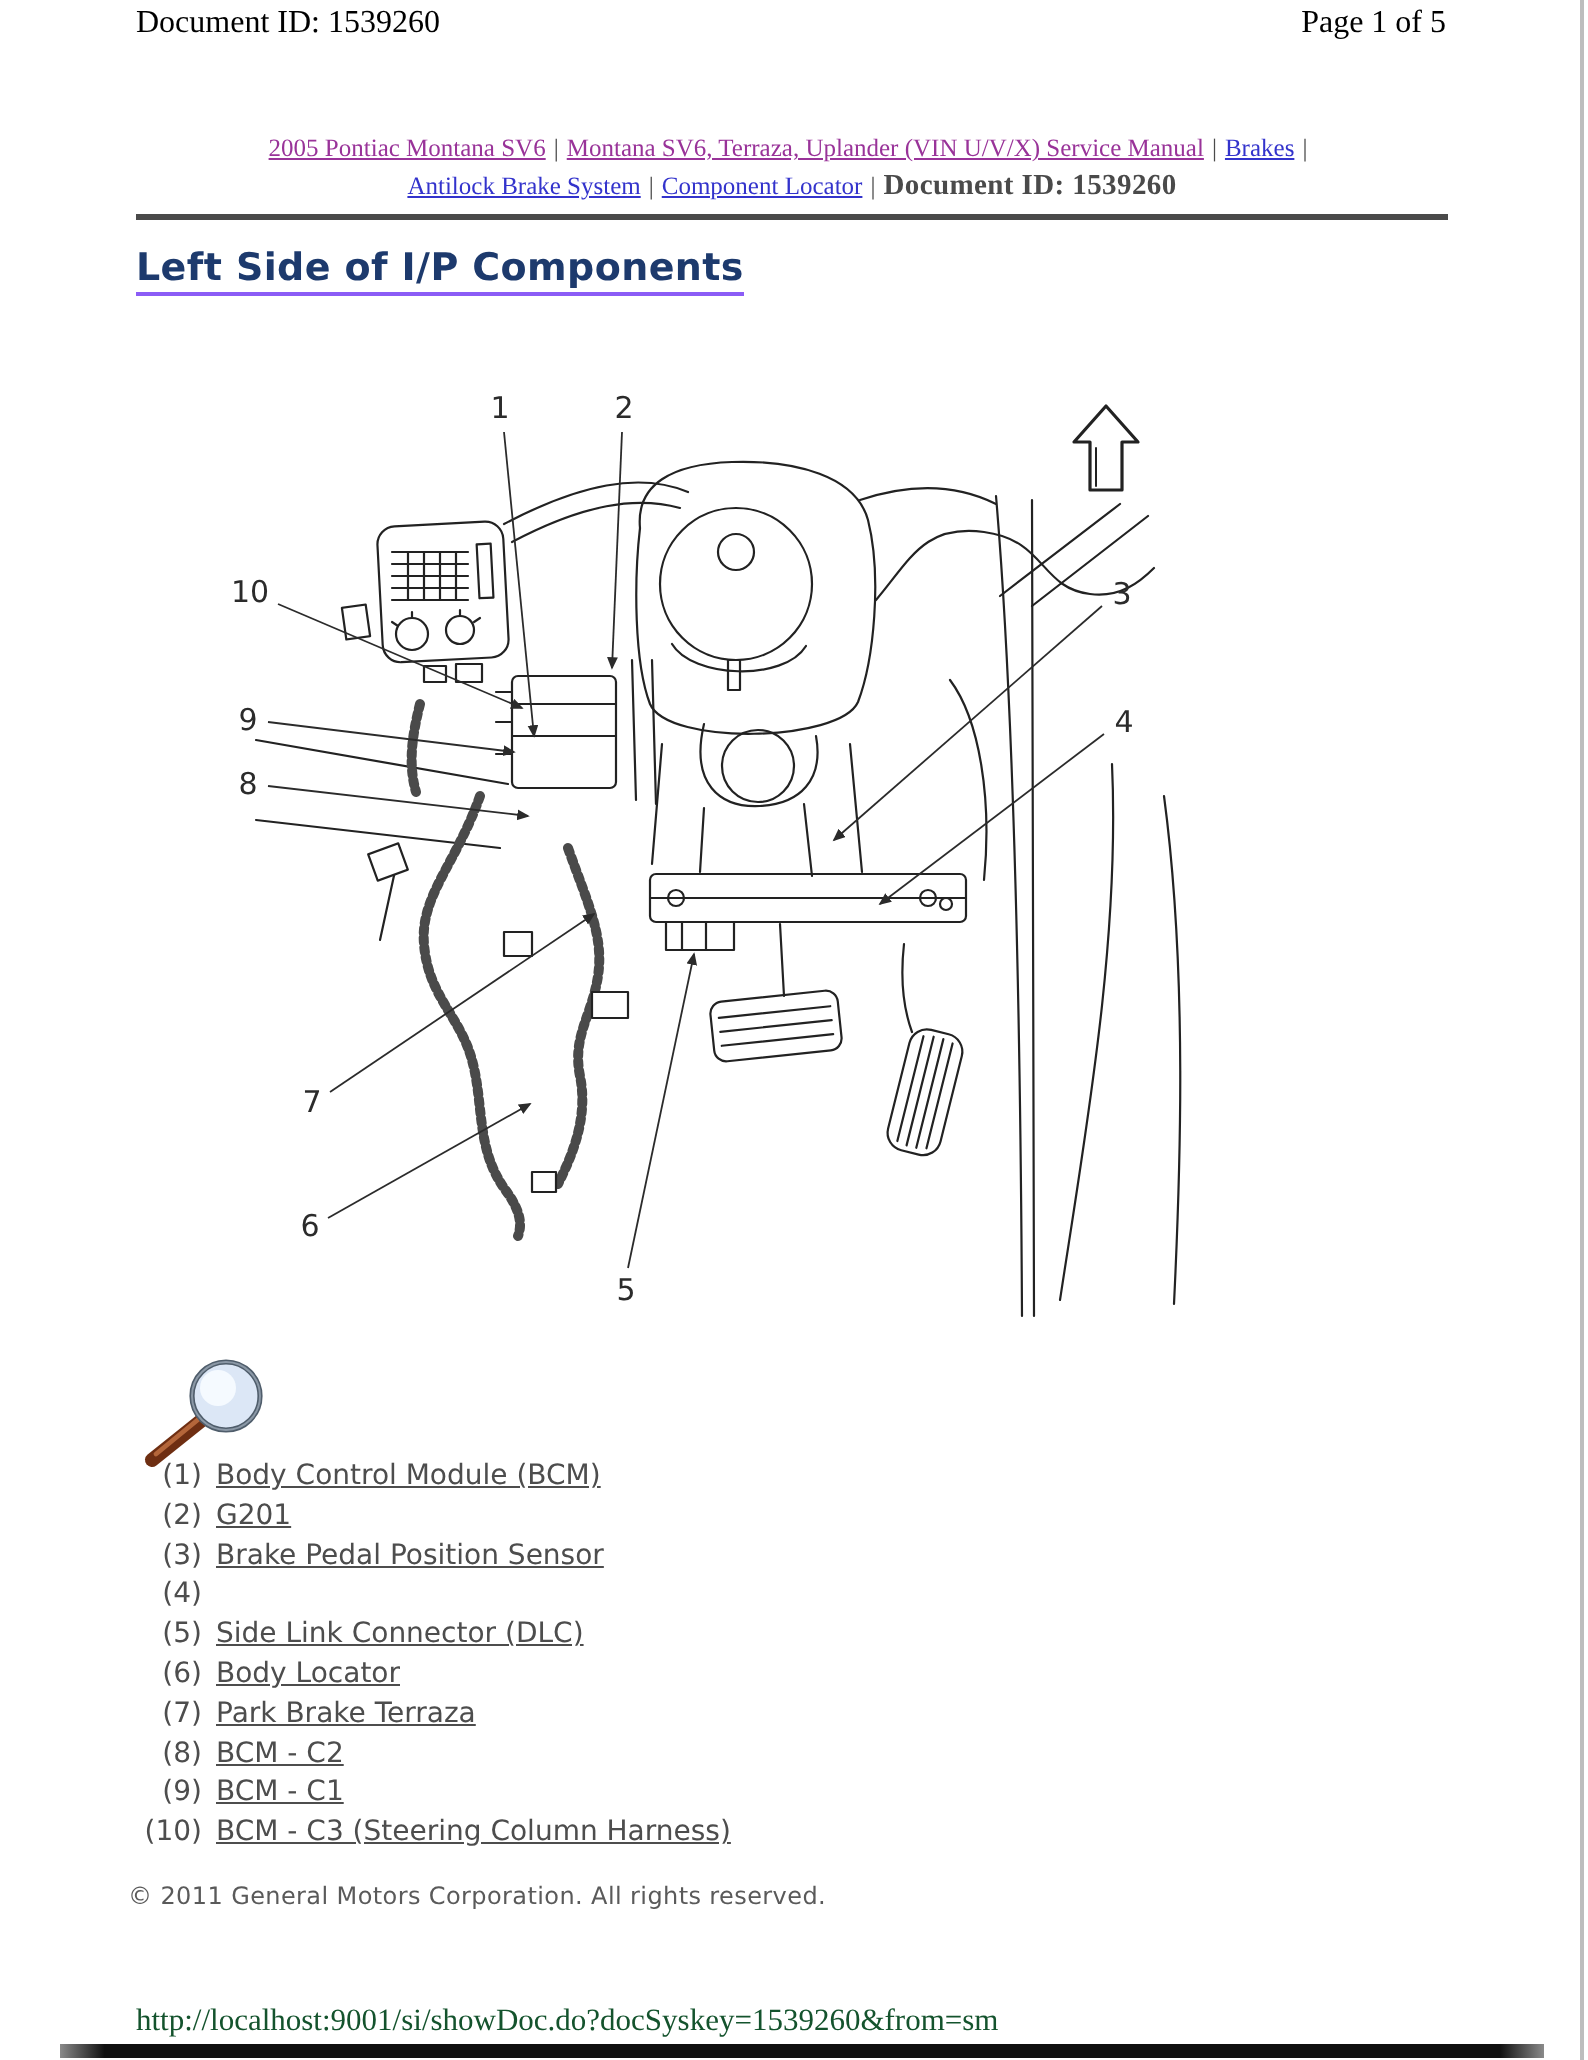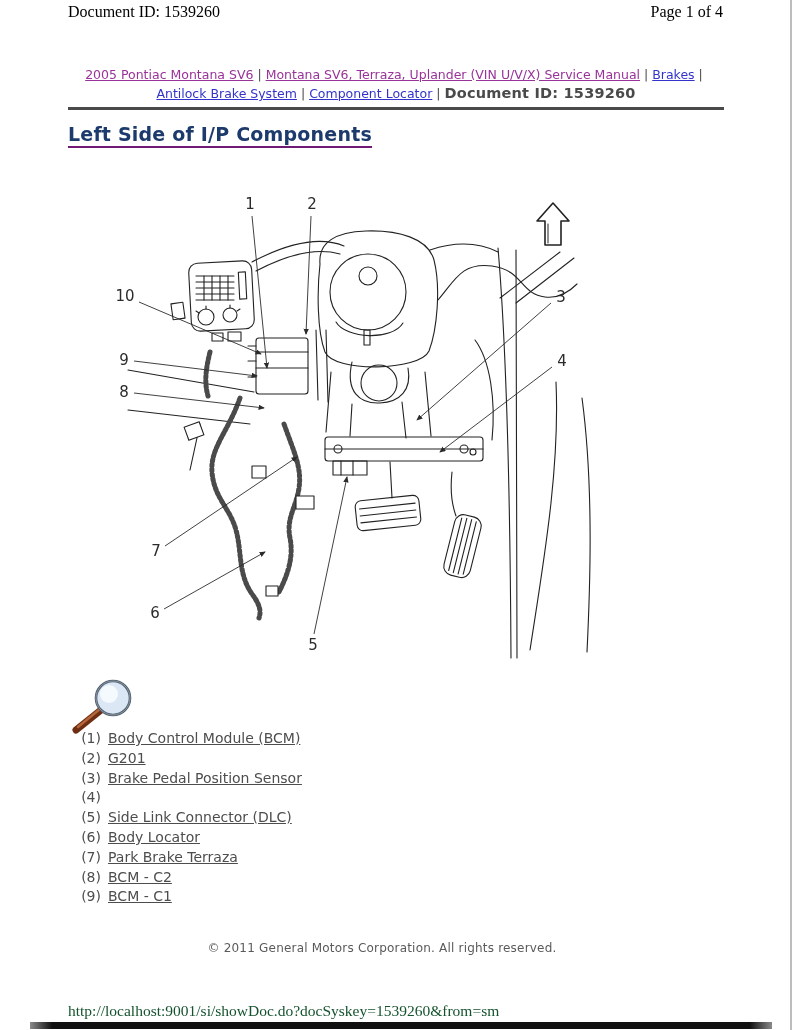--- a/index.html
+++ b/index.html
@@ -10,68 +10,68 @@
     font-family:"DejaVu Sans", sans-serif;
     overflow:hidden;
   }
   .serif { font-family:"Liberation Serif", serif; }
 
   .pg-head-left  { position:absolute; left:68px;  top:3px; font-size:16px; color:#000; }
   .pg-head-right { position:absolute; right:71px; top:3px; font-size:16px; color:#000; }
 
   .breadcrumb {
     position:absolute; left:68px; top:65px; width:656px;
-    text-align:center; font-size:12.5px; color:#4a4a4a; line-height:19px;
+    text-align:center; font-size:12.5px; color:#4a4a4a; line-height:19px;font-family:Liberation Serif, serif;
   }
   .breadcrumb a { text-decoration:underline; cursor:pointer; }
   .crumb-visited { color:#993399; }
   .crumb-link    { color:#3333cc; }
   .crumb-sep     { color:#4a4a4a; padding:0 4px; }
   .crumb-docid   { color:#4a4a4a; font-weight:bold; font-size:14.5px; letter-spacing:0.2px; }
 
   .head-rule { position:absolute; left:68px; top:107px; width:656px; height:3px; background:#4a4a4a; }
 
   .doc-title {
     position:absolute; left:68px; top:123px;
     font-size:19px; font-weight:bold; color:#1d3a6d;
-    border-bottom:2px solid #701a75; padding-bottom:1px; letter-spacing:0.2px;
+    border-bottom:2px solid #8b5cf6; padding-bottom:1px; letter-spacing:0.2px;
   }
 
   .diagram-wrap { position:absolute; left:95px; top:185px; width:600px; height:480px; }
   .magnifier-wrap { position:absolute; left:68px; top:676px; width:84px; height:62px; }
 
   .legend { position:absolute; left:68px; top:730px; width:600px; }
   .legend-row { display:flex; align-items:baseline; height:19.8px; font-size:14px; color:#4d4d4d; }
   .legend-num { width:33px; text-align:right; flex:0 0 33px; }
   .legend-label { margin-left:7px;text-decoration:underline; }
 
   .copyright {
-    position:absolute; left:54px; top:941px; width:656px;
-    text-align:center; font-size:12px; color:#5a5a5a; letter-spacing:0.2px;
+    position:absolute; left:64px; top:941px; width:656px;
+    text-align:left; font-size:12px; color:#5a5a5a; letter-spacing:0.2px;
   }
 
   .foot-url  { position:absolute; left:68px;  top:1002px; font-size:15.5px; color:#14532d; }
   .foot-date { position:absolute; right:79px; top:1002px; font-size:15.5px; color:#000;margin-top:36px; }
 
   .bottom-bar {
     position:absolute; left:30px; top:1022px; width:742px; height:7px;
     background:linear-gradient(90deg,#8a8a8a 0,#101010 3%,#101010 97%,#8a8a8a 100%);
   }
   .edge-line { position:absolute; right:2px; top:0; width:2px; height:1030px; background:#bdbdbd; }
 
   svg text.callout {
     font-family:"DejaVu Sans", sans-serif;
     font-size:15px; fill:#2b2b2b;
   }
 </style>
 </head>
 <body>
 
 <div class="pg-head-left serif">Document ID: 1539260</div>
-<div class="pg-head-right serif">Page 1 of 4</div>
+<div class="pg-head-right serif">Page 1 of 5</div>
 
 <div class="breadcrumb">
   <div>
     <a class="crumb-visited">2005 Pontiac Montana SV6</a><span class="crumb-sep">|</span><a class="crumb-visited">Montana SV6, Terraza, Uplander (VIN U/V/X) Service Manual</a><span class="crumb-sep">|</span><a class="crumb-link">Brakes</a><span class="crumb-sep">|</span>
   </div>
   <div>
     <a class="crumb-link">Antilock Brake System</a><span class="crumb-sep">|</span><a class="crumb-link">Component Locator</a><span class="crumb-sep">|</span><span class="crumb-docid">Document ID: 1539260</span>
   </div>
 </div>
 
@@ -248,20 +248,24 @@
       <span class="legend-label">Park Brake Terraza</span>
     </div>
   <div class="legend-row">
       <span class="legend-num">(8)</span>
       <span class="legend-label">BCM - C2</span>
     </div>
   <div class="legend-row">
       <span class="legend-num">(9)</span>
       <span class="legend-label">BCM - C1</span>
     </div>
+  <div class="legend-row">
+      <span class="legend-num">(10)</span>
+      <span class="legend-label">BCM - C3 (Steering Column Harness)</span>
+    </div>
 </div>
 
 <div class="copyright">© 2011 General Motors Corporation.  All rights reserved.</div>
 
 <div class="foot-url serif">http://localhost:9001/si/showDoc.do?docSyskey=1539260&amp;from=sm</div>
 <div class="foot-date serif">11/17/2011</div>
 
 <div class="bottom-bar"></div>
 <div class="edge-line"></div>
 

